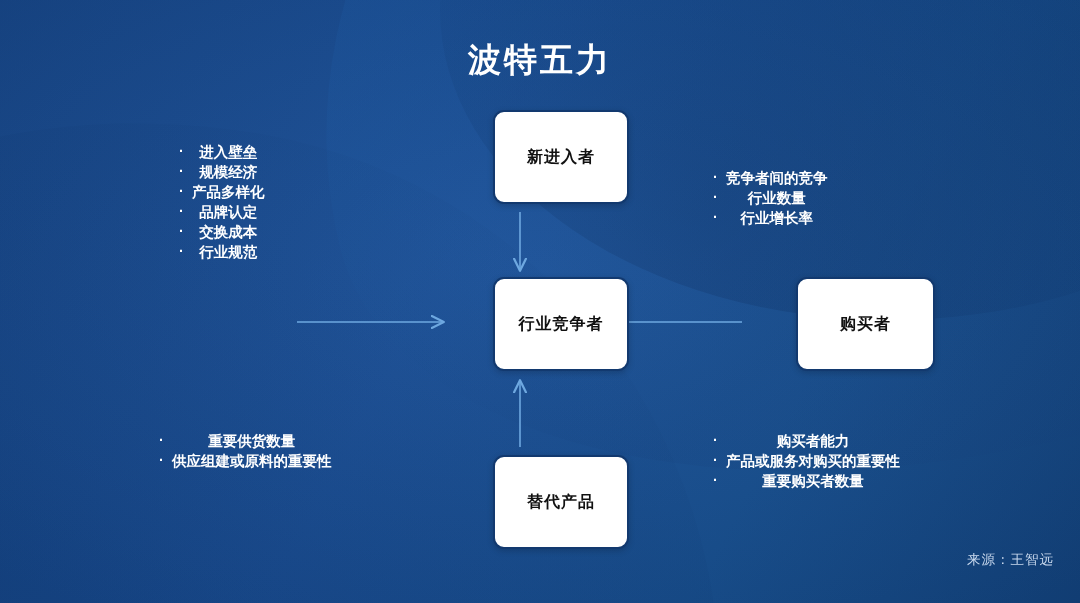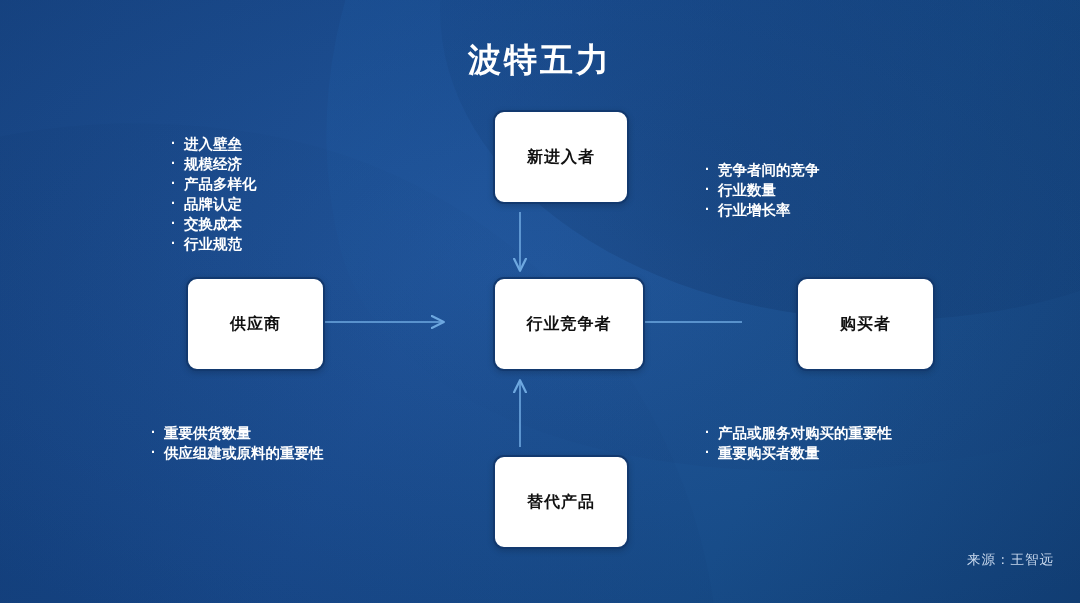--- a/index.html
+++ b/index.html
@@ -83,21 +83,21 @@
     align-items: center;
     justify-content: center;
     color: #111111;
     font-size: 16px;
     font-weight: bold;
     letter-spacing: 1px;
     box-shadow: 0 2px 6px rgba(0,0,0,0.18);
     margin-left: 41px;
   }
   #node-entrants  { left: 452px; top: 110px; width: 136px; height: 94px; }
-  #node-center    { left: 452px; top: 277px; width: 152px; height: 94px; }
+  #node-center    { left: 452px; top: 277px; width: 136px; height: 94px; }
   #node-suppliers { left: 145px; top: 277px; width: 139px; height: 94px; }
   #node-buyers    { left: 755px; top: 277px; width: 139px; height: 94px; }
   #node-subs      { left: 452px; top: 455px; width: 136px; height: 94px; }
 
   
   .arrows {
     position: absolute;
     inset: 0;
   }
 
@@ -115,21 +115,21 @@
     position: relative;
     padding-left: 13px;
   }
   .bullets li::before {
     content: "·";
     position: absolute;
     left: 0;
     top: -1px;
     font-weight: bold;
   }
-  .bullets ul { margin: 8px; padding: 0; }
+  .bullets ul { margin: 16px; padding: 0; text-align: center; }
 
   #bullets-entrants  { left: 163px; top: 126px; }
   #bullets-rivalry   { left: 697px; top: 152px; }
   #bullets-suppliers { left: 143px; top: 415px; }
   #bullets-buyers    { left: 697px; top: 415px; }
 
   
   .source {
     position: absolute;
     right: 26px;
@@ -163,23 +163,20 @@
     <line x1="742" y1="322" x2="601" y2="322" stroke="#6ea8e0" stroke-width="1.6" marker-end="url(#ah)"></line>
     <line x1="520" y1="447" x2="520" y2="381" stroke="#6ea8e0" stroke-width="1.6" marker-end="url(#ah)"></line>
   </svg>
 
   <div class="node" id="node-entrants">
     <span>新进入者</span>
   </div>
   <div class="node" id="node-center">
     <span>行业竞争者</span>
   </div>
-  <div class="node" id="node-suppliers">
-    <span>供应商</span>
-  </div>
   <div class="node" id="node-buyers">
     <span>购买者</span>
   </div>
   <div class="node" id="node-subs">
     <span>替代产品</span>
   </div>
 
   <div class="bullets" id="bullets-entrants">
     <ul>
         <li>进入壁垒</li>
@@ -198,19 +195,20 @@
       </ul>
   </div>
   <div class="bullets" id="bullets-suppliers">
     <ul>
         <li>重要供货数量</li>
         <li>供应组建或原料的重要性</li>
       </ul>
   </div>
   <div class="bullets" id="bullets-buyers">
     <ul>
+        <li>购买者能力</li>
         <li>产品或服务对购买的重要性</li>
         <li>重要购买者数量</li>
       </ul>
   </div>
 
   <div class="source">来源：王智远</div>
 </div>
 
 </body></html>

